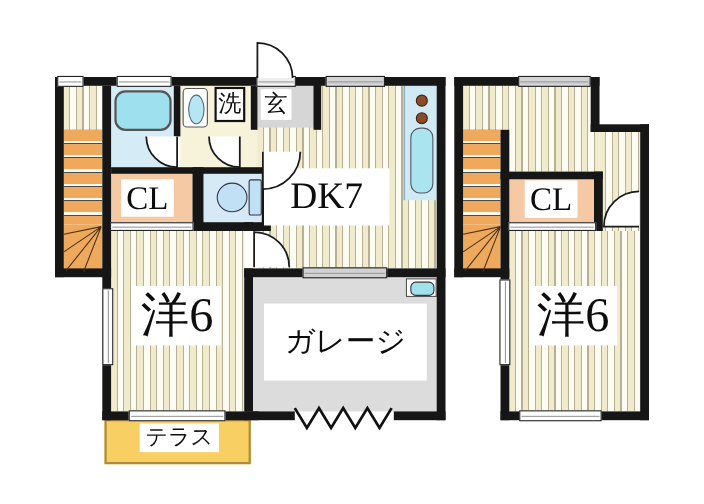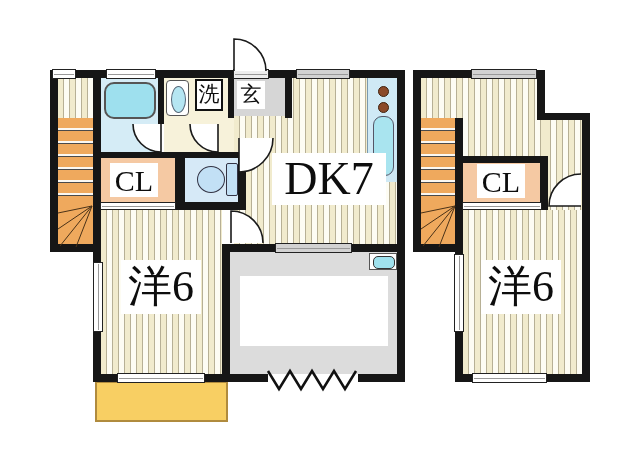--- a/index.html
+++ b/index.html
@@ -104,29 +104,31 @@
   <div class="win h gray" style="left:296px;top:69px;width:54px;height:10px"></div>
   <div class="win h gray" style="left:471px;top:69px;width:66px;height:10px"></div>
   <div class="win h gray" style="left:275px;top:243px;width:77px;height:10px"></div>
   <div class="win h" style="left:100px;top:202px;width:76px;height:8px"></div>
   <div class="win h" style="left:462px;top:202px;width:80px;height:8px"></div>
   <div class="win v" style="left:93px;top:262px;width:10px;height:70px"></div>
   <div class="win v" style="left:454px;top:254px;width:10px;height:78px"></div>
   <div class="win h" style="left:117px;top:373px;width:88px;height:10px"></div>
   <div class="win h" style="left:472px;top:373px;width:75px;height:10px"></div>
 
-  <div class="label" style="left:272px;top:153px;width:114px;height:52px;font-size:46px">DK7</div>
+  <div class="label" style="left:240px;top:153px;width:114px;height:52px;font-size:34px">DK7</div>
   <div class="label" style="left:121px;top:260px;width:80px;height:54px;font-size:44px">洋6</div>
   <div class="label" style="left:481px;top:260px;width:80px;height:54px;font-size:44px">洋6</div>
   <div class="label" style="left:110px;top:163px;width:48px;height:34px;font-size:30px">CL</div>
   <div class="label" style="left:477px;top:164px;width:48px;height:34px;font-size:30px">CL</div>
   <div class="label" style="left:237px;top:81px;width:28px;height:28px;font-size:21px">玄</div>
   <div class="label" style="left:195px;top:79px;width:28px;height:32px;font-size:21px;border:2px solid #111;box-sizing:border-box">洗</div>
   <div class="label" style="left:240px;top:276px;width:148px;height:70px;font-size:27px;flex-direction:column">
+    <span>ガレージ</span>
   </div>
+  <div class="label" style="left:127px;top:385px;width:72px;height:26px;font-size:20px">テラス</div>
 
   <svg class="overlay" width="640" height="458" viewBox="0 0 640 458">
     <path d="M234,71 L234,39 A32,32 0 0 1 266,71" fill="#fff" stroke="#1a1a1a" stroke-width="1.6"></path>
     <path d="M161,124 L161,152 A28,28 0 0 1 133,124" fill="#fff" stroke="#1a1a1a" stroke-width="1.6"></path>
     <path d="M218,124 L218,152 A28,28 0 0 1 190,124" fill="#fff" stroke="#1a1a1a" stroke-width="1.6"></path>
     <path d="M239,138 L239,172 A34,34 0 0 0 273,138" fill="#fff" stroke="#1a1a1a" stroke-width="1.6"></path>
     <path d="M231,243 L231,211 A32,32 0 0 1 263,243" fill="#fff" stroke="#1a1a1a" stroke-width="1.6"></path>
     <path d="M581,206 L549,206 A32,32 0 0 1 581,174" fill="#fff" stroke="#1a1a1a" stroke-width="1.6"></path>
     <g stroke="#4a3218" stroke-width="1">
       <path d="M92,206 L58,213 M92,206 L58,229 M92,206 L60,246 M92,206 L76,247"></path>

